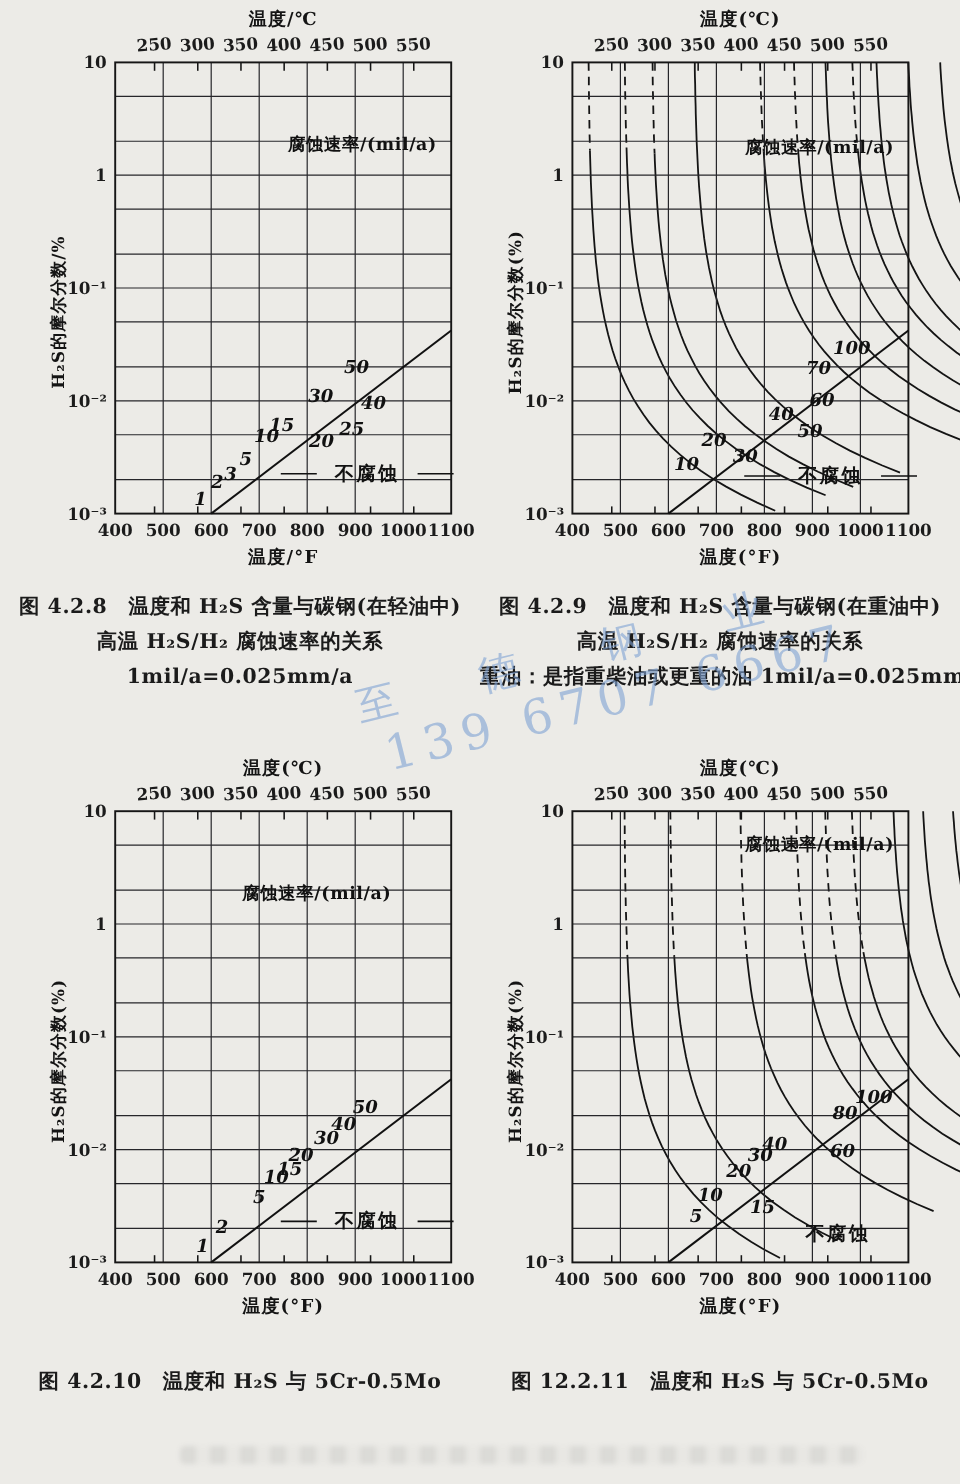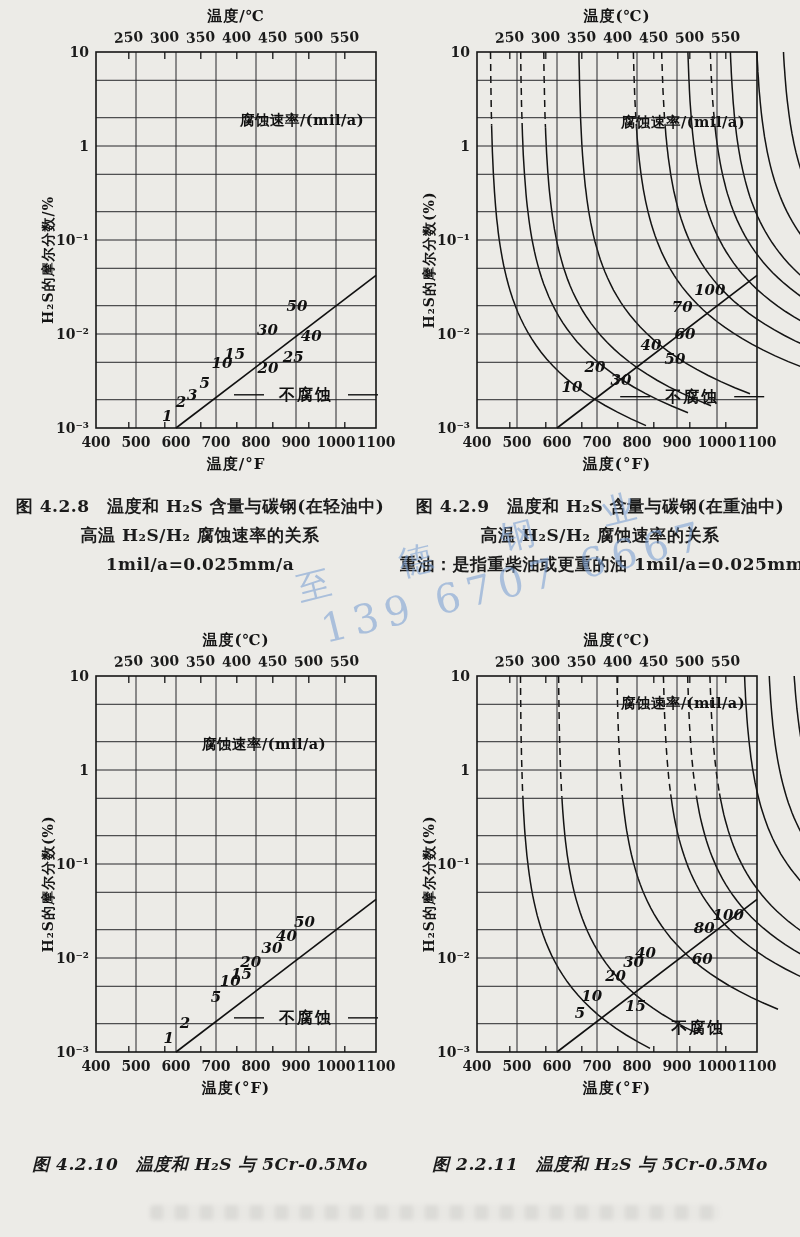--- a/index.html
+++ b/index.html
@@ -15,21 +15,21 @@
   .cell{display:flex;flex-direction:column;align-items:flex-start;}
   .cell svg{display:block;overflow:visible;margin-top:6px;}
   .col-l svg{margin-left:38px;}
   .col-r svg{margin-left:19px;}
   .caption{width:100%;text-align:center;margin-top:12px;}
   .cap-line{
     font-size:17px;font-weight:600;line-height:1.72;
     white-space:nowrap;letter-spacing:.5px;
   }
   .cap-top{min-height:132px;}
-  .cap-bottom{margin-top:46px;font-style:italic;}
+  .cap-bottom{margin-top:34px;}
   
   .tlab{font:700 14px "DejaVu Serif","Liberation Serif",serif;fill:#1b1b1b;}
   .atitle{font:700 15px "DejaVu Serif","Liberation Serif",serif;fill:#141414;letter-spacing:1px;}
   .ytitle{font:700 14px "DejaVu Serif","Liberation Serif",serif;fill:#141414;letter-spacing:1px;}
   .clab{font:italic 700 15px "DejaVu Serif","Liberation Serif",serif;fill:#111;}
   .ratelab{font:700 14.5px "DejaVu Serif","Liberation Serif",serif;fill:#111;letter-spacing:.5px;}
   .nclab{font:700 16px "DejaVu Serif","Liberation Serif",serif;fill:#111;letter-spacing:2px;}
   .grid-ln{stroke:#26262a;stroke-width:1;}
   .frame{stroke:#161616;stroke-width:1.6;fill:none;}
   .tick{stroke:#161616;stroke-width:1.3;}
@@ -422,21 +422,21 @@
           <text x="283.20000000000005" y="333.9039557569038" class="clab" text-anchor="middle">60</text>
           <path d="M755.6 46.0 L 755.8 50.8 L 756.1 55.5 L 756.4 60.3 L 756.8 65.1 L 757.1 69.8 L 757.5 74.6 L 757.9 79.3 L 758.4 84.1 L 758.9 88.9 L 759.4 93.6 L 759.9 98.4 L 760.5 103.2 L 761.2 107.9 L 761.8 112.7 L 762.6 117.5 L 763.4 122.2 L 764.2 127.0 L 765.2 131.7 L 766.1 136.5 L 767.2 141.3 L 768.3 146.0 L 769.6 150.8 L 770.9 155.6 L 772.3 160.3 L 773.8 165.1 L 775.5 169.8 L 777.2 174.6 L 779.1 179.4 L 781.2 184.1 L 783.4 188.9" class="curve"></path>
           <path d="M783.4 188.9 L 785.7 193.7 L 788.3 198.4 L 791.0 203.2 L 793.9 208.0 L 797.0 212.7 L 800.4 217.5 L 804.1 222.2 L 808.0 227.0 L 812.2 231.8 L 816.7 236.5 L 821.5 241.3 L 826.8 246.1 L 832.4 250.8 L 838.4 255.6 L 844.9 260.4 L 851.9 265.1 L 859.4 269.9 L 867.4 274.6 L 876.1 279.4 L 885.4 284.2 L 895.4 288.9 L 906.2 293.7 L 917.8 298.5 L 930.2 303.2 L 943.6 308.0 L 958.0 312.7" class="curve dash"></path>
           <text x="285.2" y="302.7488297590597" class="clab" text-anchor="middle">80</text>
           <path d="M828.4 215.2 L 829.7 216.8 L 831.1 218.4 L 832.6 219.9 L 834.0 221.5 L 835.6 223.1 L 837.1 224.7 L 838.7 226.2 L 840.3 227.8 L 842.0 229.4 L 843.7 231.0 L 845.4 232.6 L 847.2 234.1 L 849.0 235.7 L 850.9 237.3 L 852.8 238.9 L 854.7 240.5 L 856.8 242.0 L 858.8 243.6 L 860.9 245.2 L 863.1 246.8 L 865.3 248.3 L 867.6 249.9 L 869.9 251.5 L 872.2 253.1 L 874.7 254.7 L 877.2 256.2 L 879.7 257.8 L 882.3 259.4 L 885.0 261.0 L 887.8 262.6 L 890.6 264.1 L 893.5 265.7 L 896.4 267.3 L 899.4 268.9 L 902.5 270.4 L 905.7 272.0 L 908.9 273.6 L 912.3 275.2 L 915.7 276.8 L 919.2 278.3 L 922.7 279.9 L 926.4 281.5 L 930.1 283.1 L 934.0 284.7 L 937.9 286.2 L 941.9 287.8 L 946.1 289.4 L 950.3 291.0 L 954.6 292.5 L 959.0 294.1 L 963.6 295.7 L 968.2 297.3 L 973.0 298.9 L 977.9 300.4 L 982.9 302.0 L 988.0 303.6" class="curve dash"></path>
           <text x="309.2" y="289.5937037612155" class="clab" text-anchor="middle">100</text>
           <text x="326" y="77.96" class="ratelab" text-anchor="end">腐蚀速率/(mil/a)</text>
           <text x="279.20000000000005" y="403.2" class="nclab" text-anchor="middle">不腐蚀</text>
         </svg>
       <div class="caption cap-bottom">
-        <div class="cap-line">图 2.2.11　温度和 H₂S 与 5Cr-0.5Mo</div>
+        <div class="cap-line">图 12.2.11　温度和 H₂S 与 5Cr-0.5Mo</div>
       </div>
     </div>
 
   </div>
 
   <div class="watermark" style="color: rgb(127, 163, 212);">
     <div class="wm1">至 德 钢 业</div>
     <div class="wm2">139 6707 6667</div>
   </div>
 

